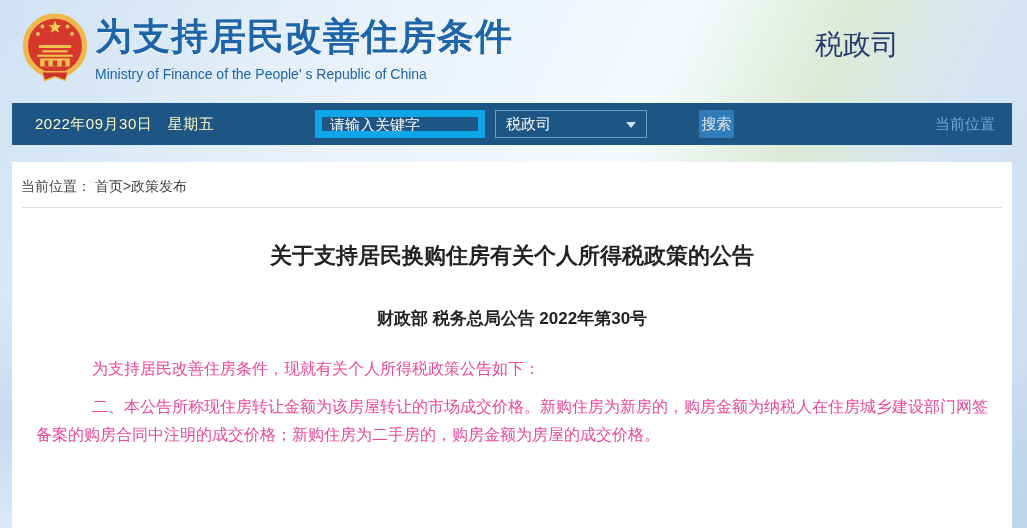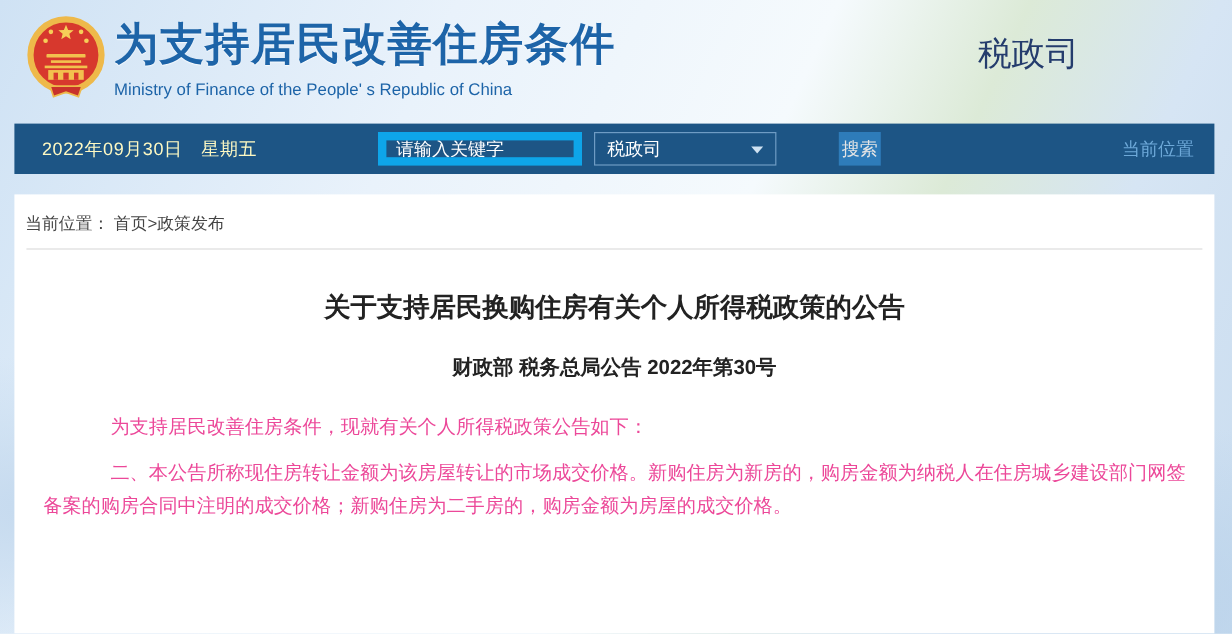--- a/index.html
+++ b/index.html
@@ -67,21 +67,21 @@
   .breadcrumb { padding: 16px 0 0 9px; font-size: 14px; color: #444444; }
   .breadcrumb a { color: #444444; text-decoration: none; cursor: pointer; }
   .divider { border: none; border-top: 1px solid #dddddd; margin: 11px 10px 0 10px; }
 
   .article { padding: 0 24px; }
   .article-title {
     margin-top: 33px; text-align: center;
     font-size: 22px; font-weight: bold; color: #222222;
   }
   .article-subtitle {
-    margin-top: 24px; text-align: center;
+    margin-top: 36px; text-align: center;
     font-size: 17px; font-weight: bold; color: #222222;
   }
   .article p {
     font-size: 16px; line-height: 28px; color: #ec4899;
     text-indent: 56px; text-align: justify; margin-top: 10px;
   }
   .article p.first { margin-top: 25px; }
 </style>
 </head>
 <body>

